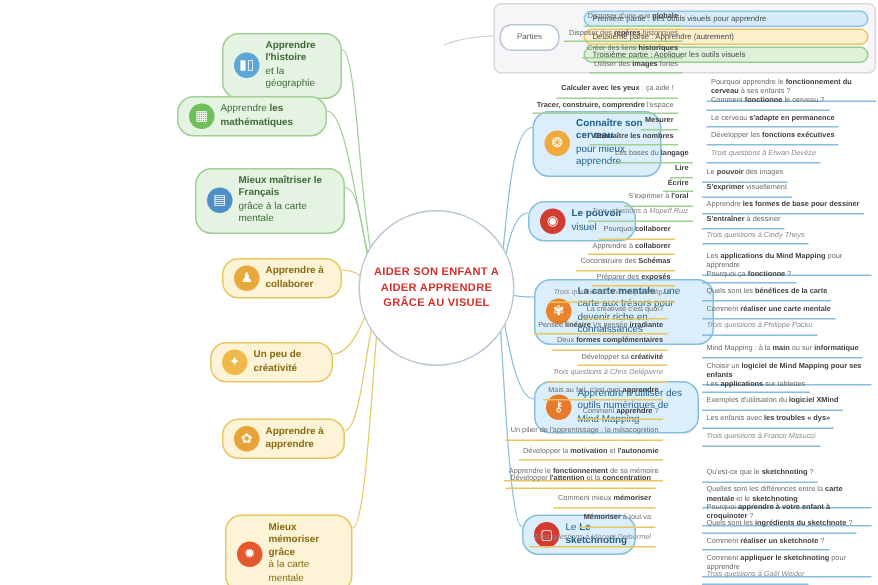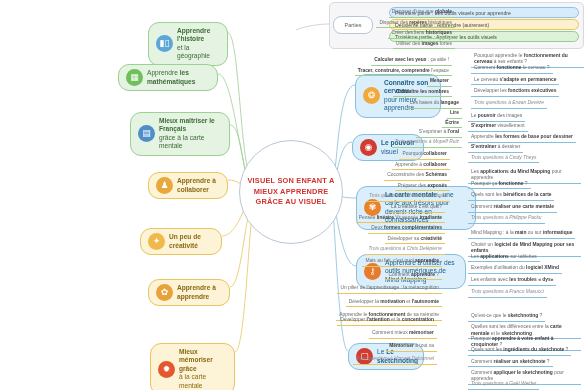--- a/index.html
+++ b/index.html
@@ -107,21 +107,21 @@
     <span>Première partie : Les outils visuels pour apprendre</span>
   </div>
   <div class="part p2" style="left:389px;top:19px;width:190px;">
     <span>Deuxième partie : Apprendre (autrement)</span>
   </div>
   <div class="part p3" style="left:389px;top:31px;width:190px;">
     <span>Troisième partie : Appliquer les outils visuels</span>
   </div>
 
   <div class="node center" style="left:239px;top:140px;">
-    <span>VISUEL SON ENFANT A MIEUX APPRENDRE GRÂCE AU VISUEL</span>
+    <span>AIDER SON ENFANT A AIDER APPRENDRE GRÂCE AU VISUEL</span>
   </div>
 
   <div class="node topic t-green" style="left:148px;top:22px;width:80px;">
     <span class="badge" style="background:#5aa7d8;">▮▯</span>
     <span class="tlabel">
       <b>Apprendre l'histoire</b>
       <span class="sub">et la géographie</span>
     </span>
   </div>
 

